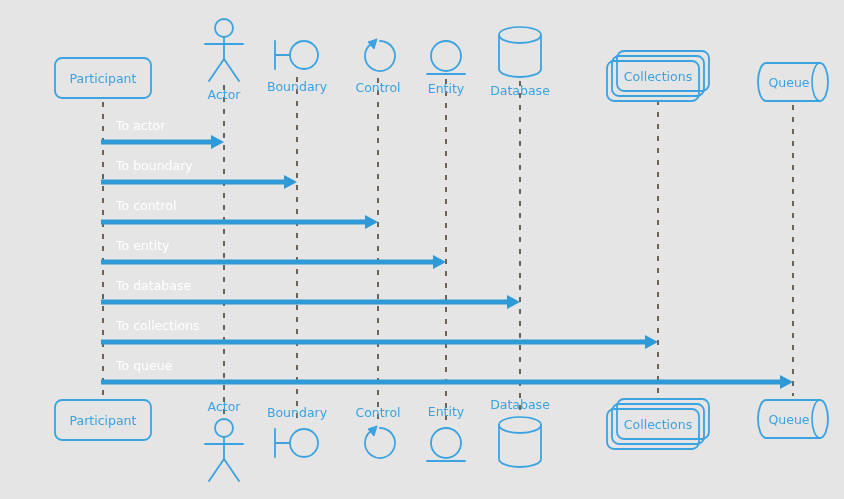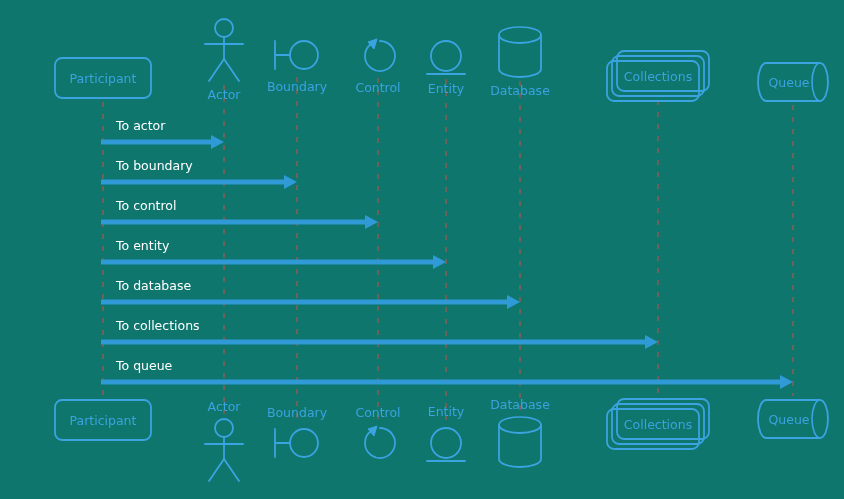--- a/index.html
+++ b/index.html
@@ -8,21 +8,21 @@
     padding: 0;
     background: #4c6570;
   }
   body {
     font-family: "DejaVu Sans", "Liberation Sans", sans-serif;
   }
   #canvas {
     position: relative;
     width: 844px;
     height: 499px;
-    background: #0f766e;
+    background: #e5e5e5;
     overflow: hidden;
   }
   #canvas svg.layer {
     position: absolute;
     left: 0;
     top: 0;
     width: 844px;
     height: 499px;
     overflow: visible;
   }

